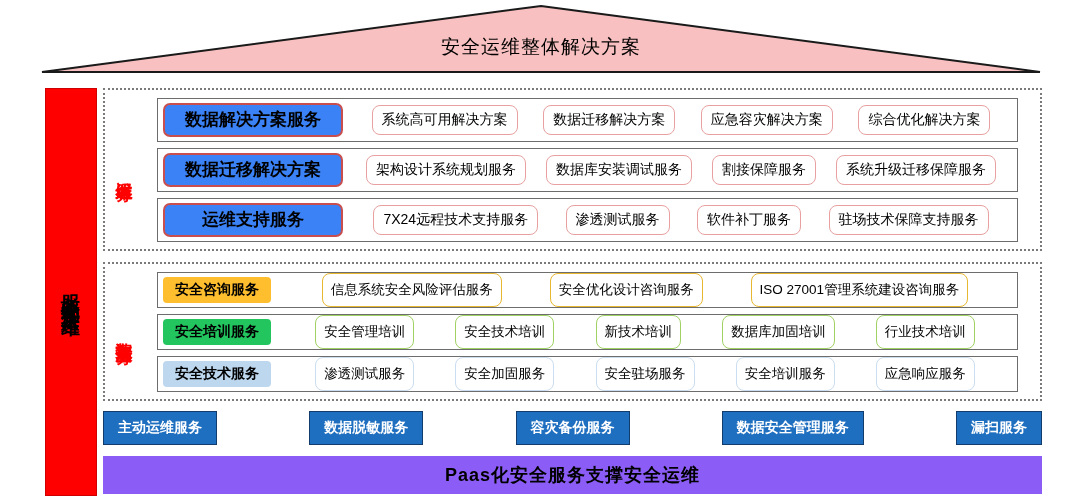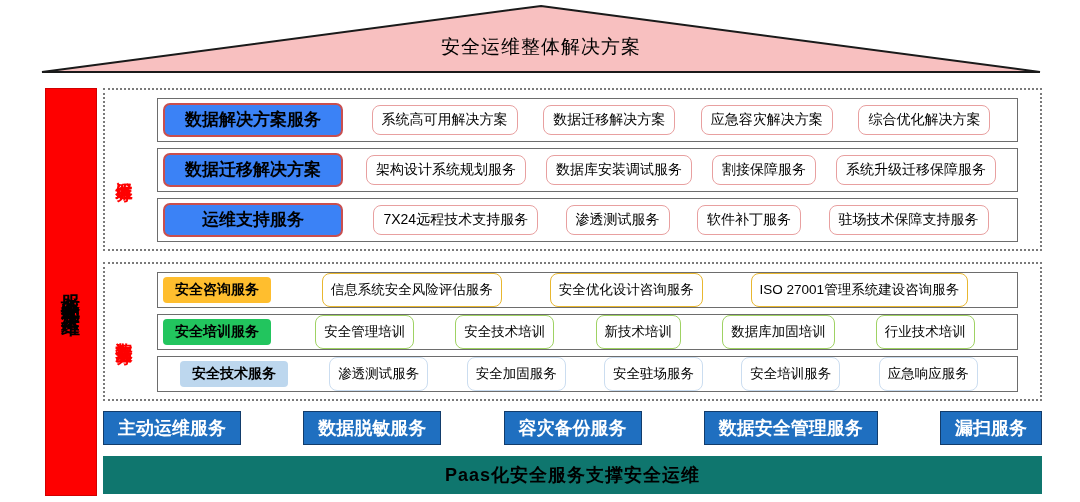--- a/index.html
+++ b/index.html
@@ -85,21 +85,21 @@
   #group-ops .cat{
     background:#3b82f6;border:2px solid #c94f4f;
     height:34px;font-size:17px;padding:0 10px;min-width:180px;
   }
   #group-sec .cat{
     height:26px;font-size:14px;padding:0 8px;min-width:108px;
     border:1px solid transparent;border-radius:4px;text-align:right;
   }
   .cat.orange{background:#FFBE2E;}
   .cat.green{background:#22c55e;}
-  .cat.lblue{background:#BDD7EE;margin-left:17px;}
+  .cat.lblue{background:#BDD7EE;}
 
   
   .item{
     border-radius:8px;background:#fff;
     flex:0 0 auto;
     margin:0 4px;
     text-align:center;
   }
   #group-ops .item{height:30px;border:1.2px solid #E8A0A0;padding:0 9px;font-size:14px;}
   #group-sec .item{height:25px;border:1.2px solid #cfcfcf;padding:16px 8px;font-size:13.5px;}
@@ -109,29 +109,29 @@
 
   .spacer{flex:1 1 auto;}
 
   
   .btn-row{
     position:absolute;left:103px;top:410px;width:939px;height:36px;
     display:flex;align-items:center;justify-content:space-between;
   }
   .btn{
     background:#1F6FC0;border:1.5px solid #123C6B;
-    color:#ffffff;font-size:18px;font-weight:bold;
+    color:#ffffff;font-size:14px;font-weight:bold;
     height:34px;display:flex;align-items:center;justify-content:center;
     padding:0 14px;box-sizing:border-box;white-space:nowrap;
   }
 
   
   .footer{
     position:absolute;left:103px;top:456px;width:939px;height:38px;
-    background:#0f766e;
+    background:#8b5cf6;
     display:flex;align-items:center;justify-content:center;
     color:#000;font-size:18px;font-weight:bold;letter-spacing:1px;
   }
 </style>
 </head>
 <body>
 
 <div id="stage">
 
   <div class="roof">

